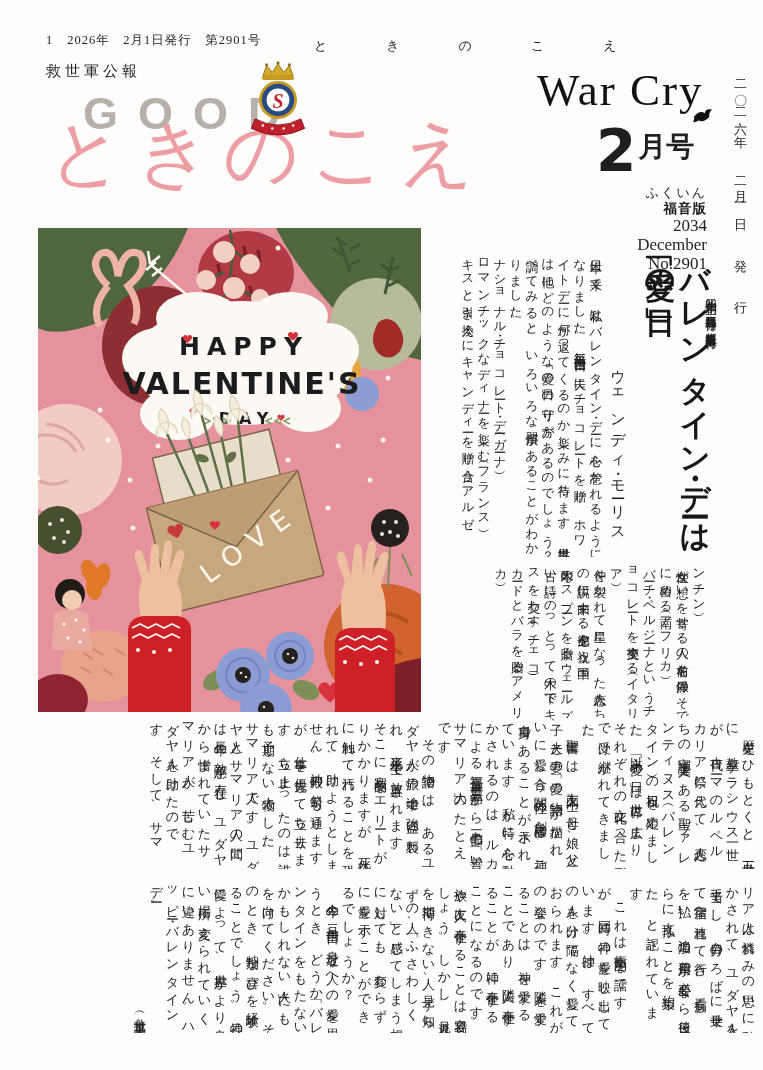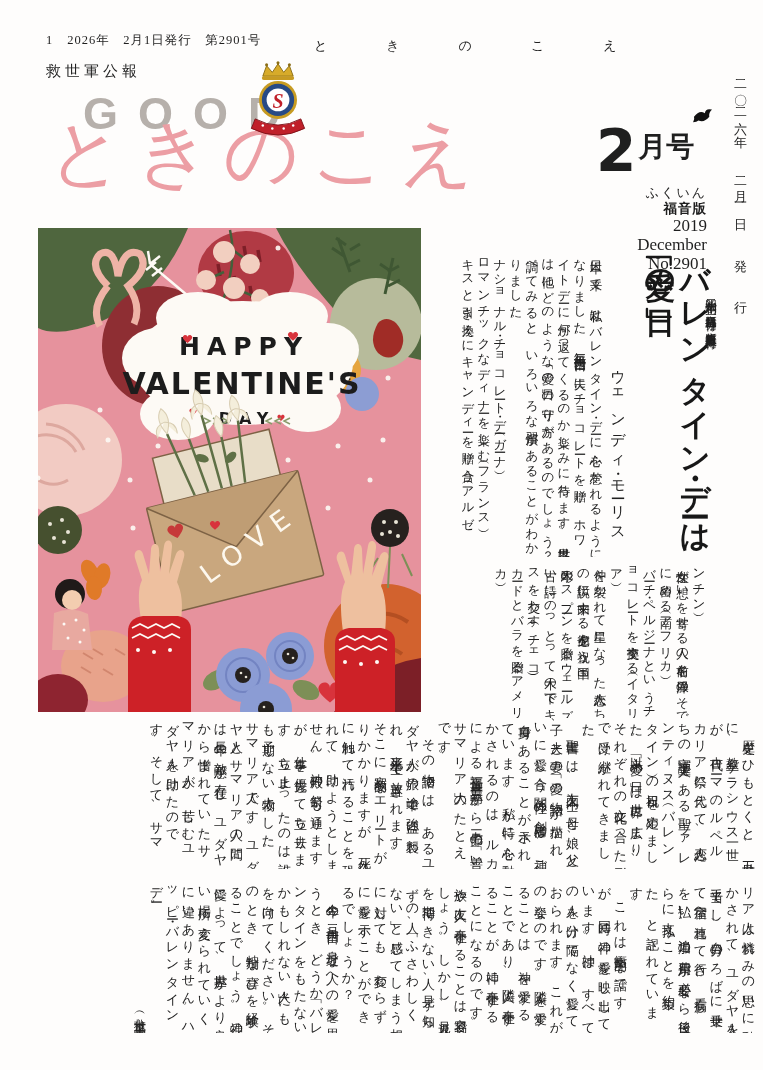--- a/index.html
+++ b/index.html
@@ -73,33 +73,34 @@
     <circle cx="30" cy="42" r="17" fill="#274a85"></circle>
     <circle cx="30" cy="42" r="12" fill="#ffffff"></circle>
     <text x="30" y="50" text-anchor="middle" font-size="21" font-style="italic" font-weight="bold" fill="#c0202a" font-family="Liberation Serif,serif">S</text>
     <path d="M6,62 Q30,75 54,62 L58,72 Q30,86 2,72 Z" fill="#c0202a" stroke="#7e1118" stroke-width="1"></path>
     <circle cx="14" cy="69" r="1.3" fill="#fff"></circle>
       <circle cx="24" cy="72" r="1.3" fill="#fff"></circle>
       <circle cx="36" cy="72" r="1.3" fill="#fff"></circle>
       <circle cx="46" cy="69" r="1.3" fill="#fff"></circle>
   </svg>
 
+  <div class="abs warcry">War Cry</div>
   <svg class="abs bird" width="22" height="18" viewBox="0 0 24 20">
     <path d="M2,12 Q8,4 14,8 Q15,2 22,4 Q18,8 19,12 Q13,19 7,16 Q5,18 1,18 Q3,15 2,12 Z" fill="#111"></path>
   </svg>
 
   <div class="abs monthrow">
     <span class="num">2</span>
     <span class="suffix">月号</span>
   </div>
 
   <div class="abs edition">
     <span class="furi">ふくいん</span>
     <span class="ed">福音版</span>
-    <span class="ln">2019</span>
+    <span class="ln">2034</span>
     <span class="ln">December</span>
     <span class="ln">No.2901</span>
   </div>
 
   <div class="abs v pubdate">二〇二六年　二月一日　発　行</div>
   <div class="abs v founded">明治二十八年創刊　福音版・毎月一日発行　広報版・奇数月十五日発行</div>
 
   <div class="abs v a-title">
     <div>バレンタイン・デーは</div>
     <div>「愛の日」</div>

